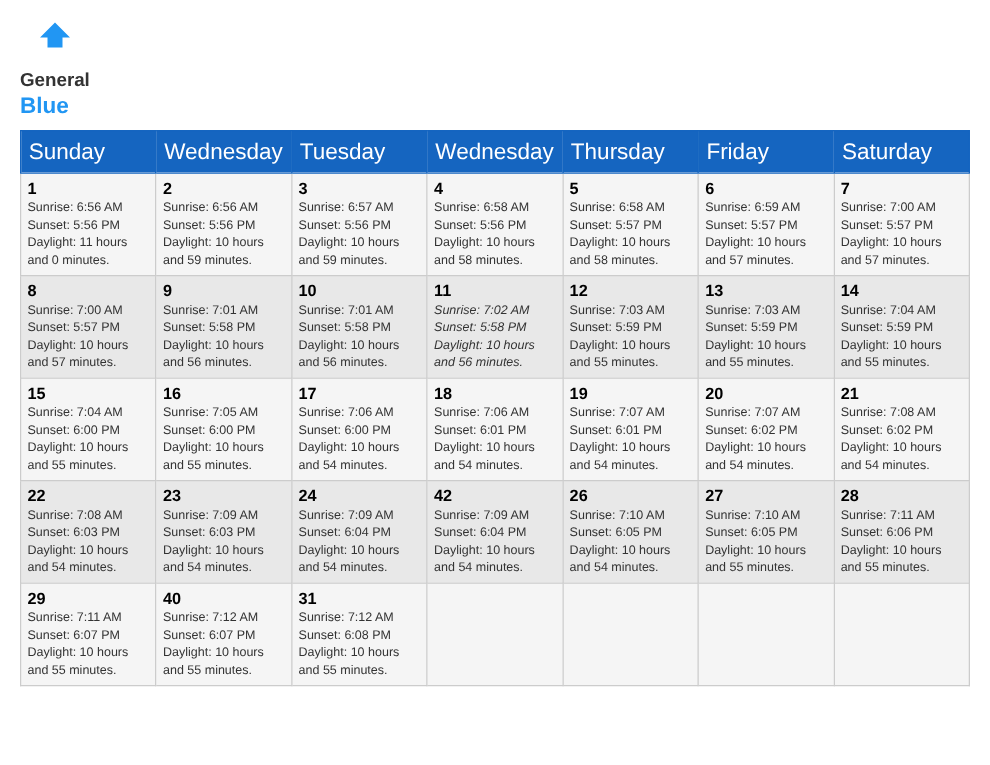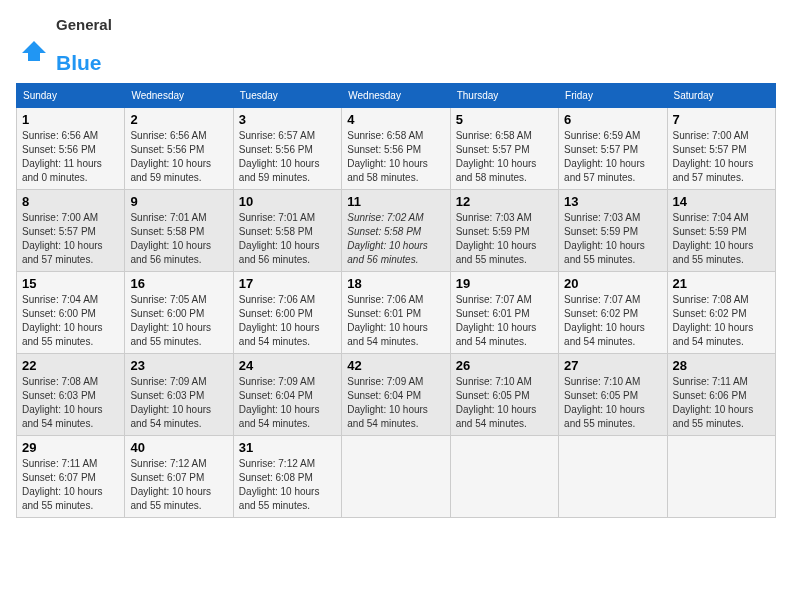--- a/index.html
+++ b/index.html
@@ -11,22 +11,23 @@
       padding: 16px;
     }
     .header {
       display: flex;
       justify-content: space-between;
       align-items: flex-start;
       margin-bottom: 8px;
     }
     .logo {
       display: flex;
-      align-items: flex-end;
+      align-items: center;
       gap: 4px;
+      flex-direction: column;
     }
     .title-block {
       text-align: right;
     }
     .month-title {
       font-size: 32px;
       font-weight: normal;
       color: #333;
     }
     .location {
@@ -36,21 +37,21 @@
     table {
       width: 100%;
       border-collapse: collapse;
       font-size: 11px;
     }
     thead tr th {
       background-color: #1565C0;
       color: #fff;
       text-align: left;
       padding: 6px 6px;
-      font-size: 10px;
+      font-size: 18px;
       font-weight: normal;
       border: 1px solid #1565C0;
     }
     tbody tr td {
       border: 1px solid #ccc;
       vertical-align: top;
       padding: 4px 5px;
       width: calc(100% / 7);
       min-height: 80px;
     }
@@ -79,21 +80,21 @@
 <body>
 
 <div class="header">
   <div class="logo">
   <svg width="36" height="36" viewBox="0 0 36 36">
     <rect width="36" height="36" fill="white"></rect>
     <polygon points="18,2 30,14 24,14 24,22 12,22 12,14 6,14" fill="#2196F3"></polygon>
   </svg>
   <div>
     <div style="font-size:15px;font-weight:bold;color:#333;line-height:1.2;">General</div>
-    <div style="font-size:21px;font-weight:bold;color:#2196F3;line-height:1.2;margin-top:16px;">Blue</div>
+    <div style="font-size:18px;font-weight:bold;color:#2196F3;line-height:1.2;">Blue</div>
   </div>
 </div>
   <div class="title-block">
     <div class="month-title"></div>
     <div class="location"></div>
   </div>
 </div>
 
 <table>
   <thead>

